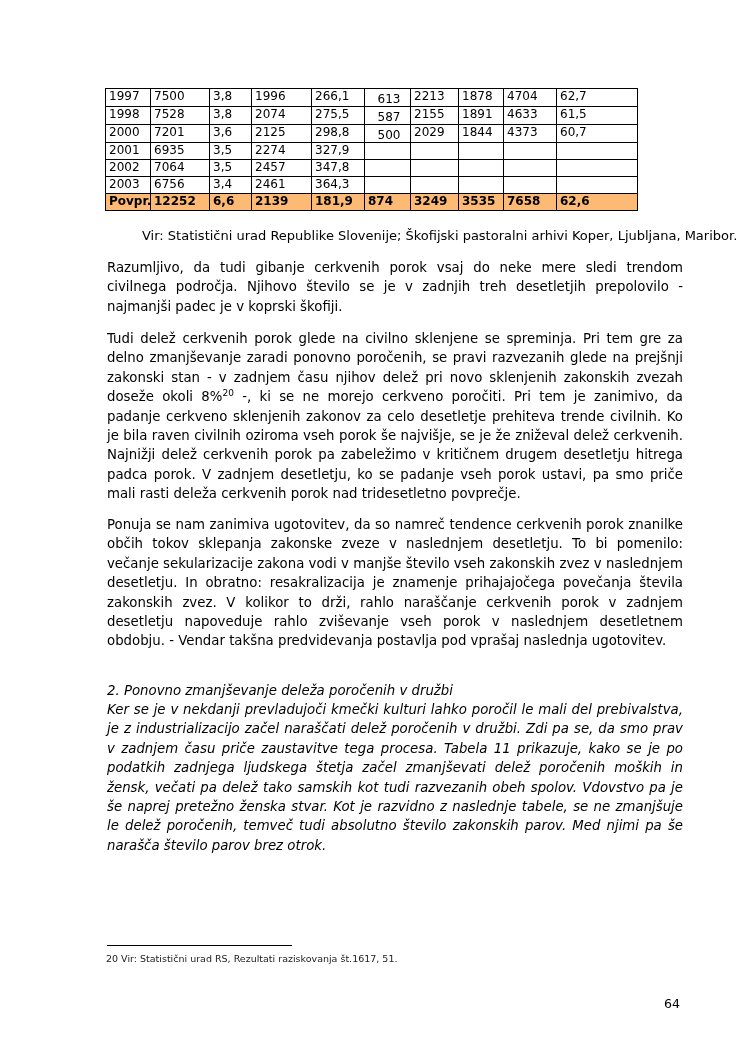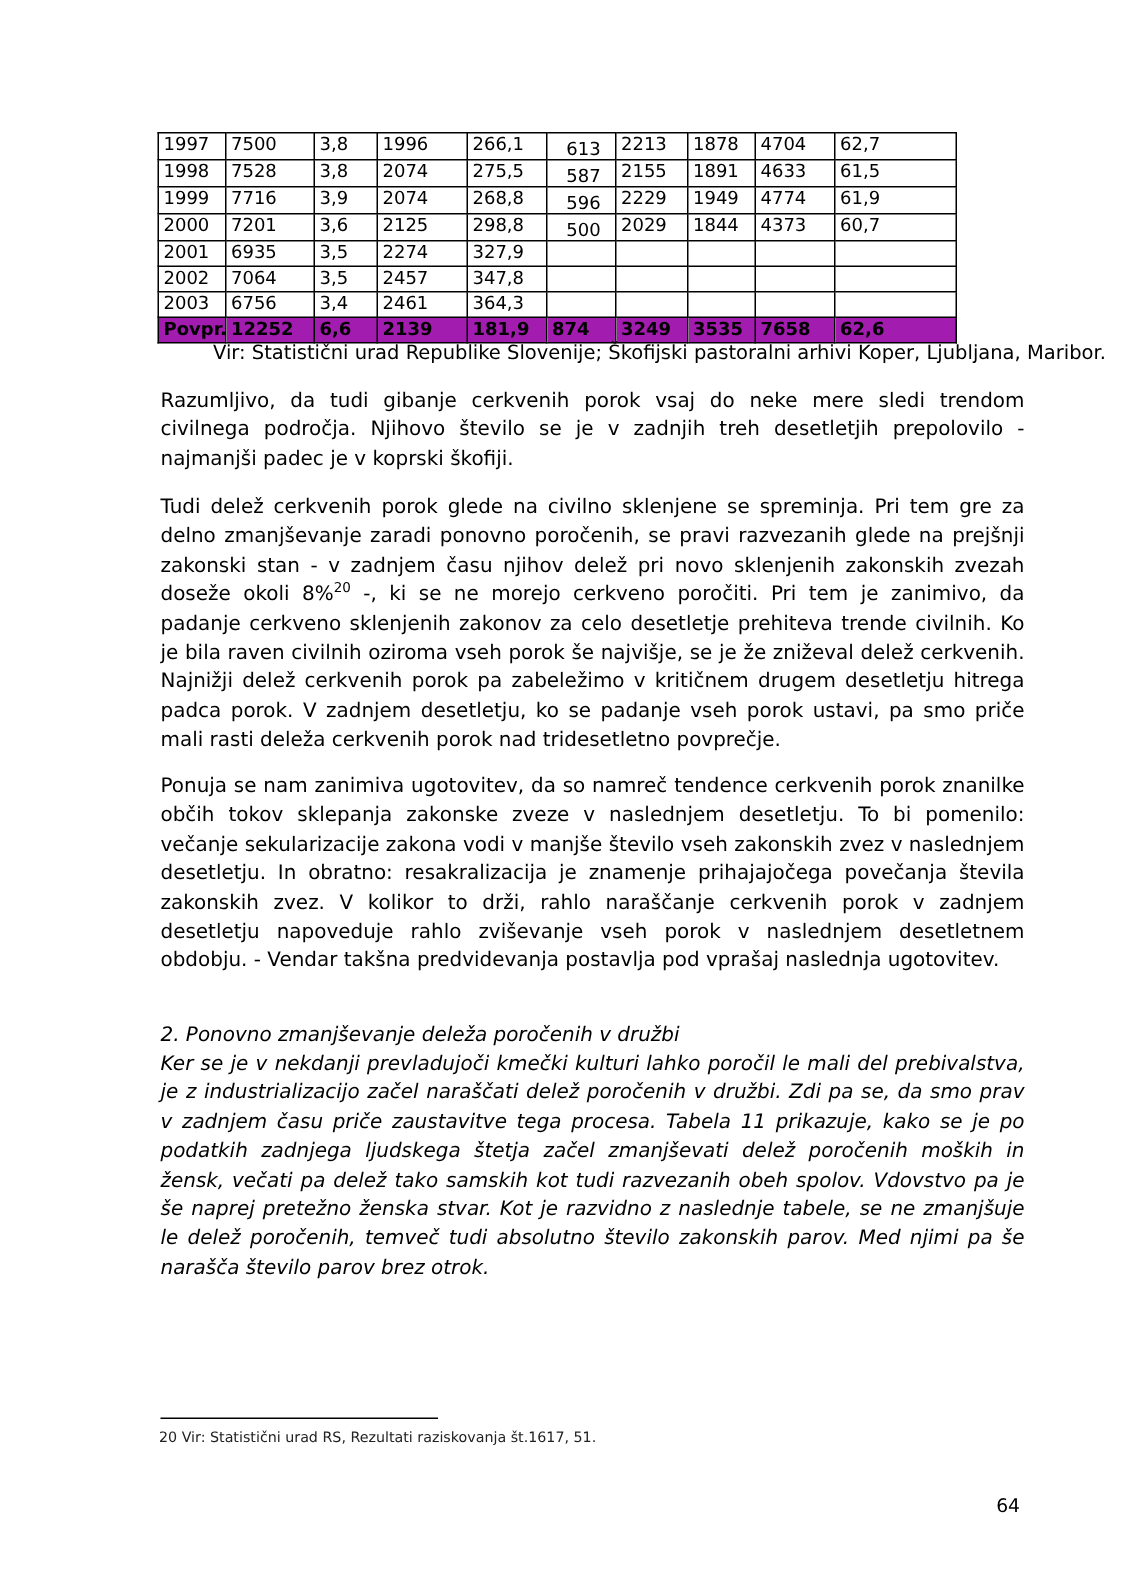--- a/index.html
+++ b/index.html
@@ -35,21 +35,21 @@
   table.stats td:nth-child(2)  { width: 59px; }
   table.stats td:nth-child(3)  { width: 42px; }
   table.stats td:nth-child(4)  { width: 60px; }
   table.stats td:nth-child(5)  { width: 53px; }
   table.stats td:nth-child(6)  { width: 46px; }
   table.stats td:nth-child(7)  { width: 48px; }
   table.stats td:nth-child(8)  { width: 45px; }
   table.stats td:nth-child(9)  { width: 53px; }
   table.stats td:nth-child(10) { width: 81px; }
   table.stats td.low { padding-top: 3px; text-align: center; }
-  table.stats tr.avg td { font-weight: bold; background: #a21caf; }
+  table.stats tr.avg td { font-weight: bold; background: #fdba74; }
 
   
   .source-line {
     position: absolute; left: 106px; top: 227px; width: 600px;
     font-size: 13px; line-height: 17px; margin-left: 36px;
   }
   .body-par {
     position: absolute; left: 107px; width: 576px;
     font-size: 13.3px; line-height: 19.4px;
     text-align: justify;
@@ -107,32 +107,20 @@
             <td>1998</td>
             <td>7528</td>
             <td>3,8</td>
             <td>2074</td>
             <td>275,5</td>
             <td class="low">587</td>
             <td>2155</td>
             <td>1891</td>
             <td>4633</td>
             <td>61,5</td>
-          </tr>
-          <tr>
-            <td>1999</td>
-            <td>7716</td>
-            <td>3,9</td>
-            <td>2074</td>
-            <td>268,8</td>
-            <td class="low">596</td>
-            <td>2229</td>
-            <td>1949</td>
-            <td>4774</td>
-            <td>61,9</td>
           </tr>
           <tr>
             <td>2000</td>
             <td>7201</td>
             <td>3,6</td>
             <td>2125</td>
             <td>298,8</td>
             <td class="low">500</td>
             <td>2029</td>
             <td>1844</td>

